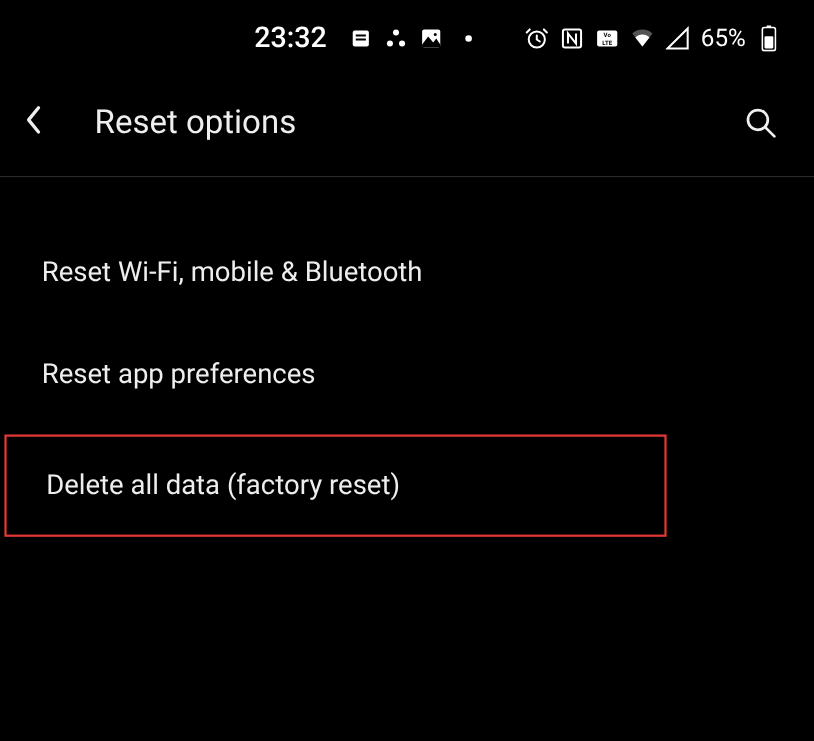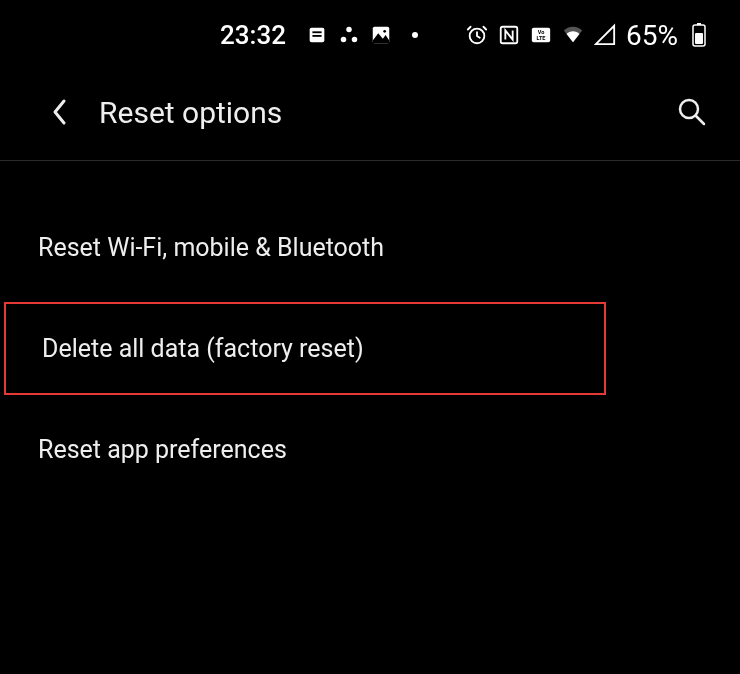--- a/index.html
+++ b/index.html
@@ -49,29 +49,28 @@
       justify-content: center;
     }
     .status-dot {
       width: 6px;
       height: 6px;
       background: #ffffff;
       border-radius: 50%;
       margin: 0 8px;
     }
     .battery-text {
-      font-size: 28px;
+      font-size: 22px;
       font-weight: 400;
       color: #ffffff;
     }
     .app-header {
       display: flex;
-      align-items: center;
-      padding: 24px 30px 30px 45px;
-      gap: 24px;
+      padding: 24px 30px 30px 16px;
+      gap: 40px;
     }
     .back-arrow {
       width: 30px;
       height: 30px;
       display: flex;
       align-items: center;
       justify-content: center;
     }
     .header-title {
       font-size: 30px;
@@ -192,19 +191,19 @@
     </svg>
   </div>
 </div>
 
 <div class="divider"></div>
 
 <div class="settings-list">
   <div class="setting-item">
     <span>Reset Wi-Fi, mobile &amp; Bluetooth</span>
   </div>
+  <div class="setting-item">
+    <span>Reset app preferences</span>
+  </div>
   <div class="setting-item setting-item-highlighted">
     <span>Delete all data (factory reset)</span>
   </div>
-  <div class="setting-item">
-    <span>Reset app preferences</span>
-  </div>
 </div>
 
 </body></html>

